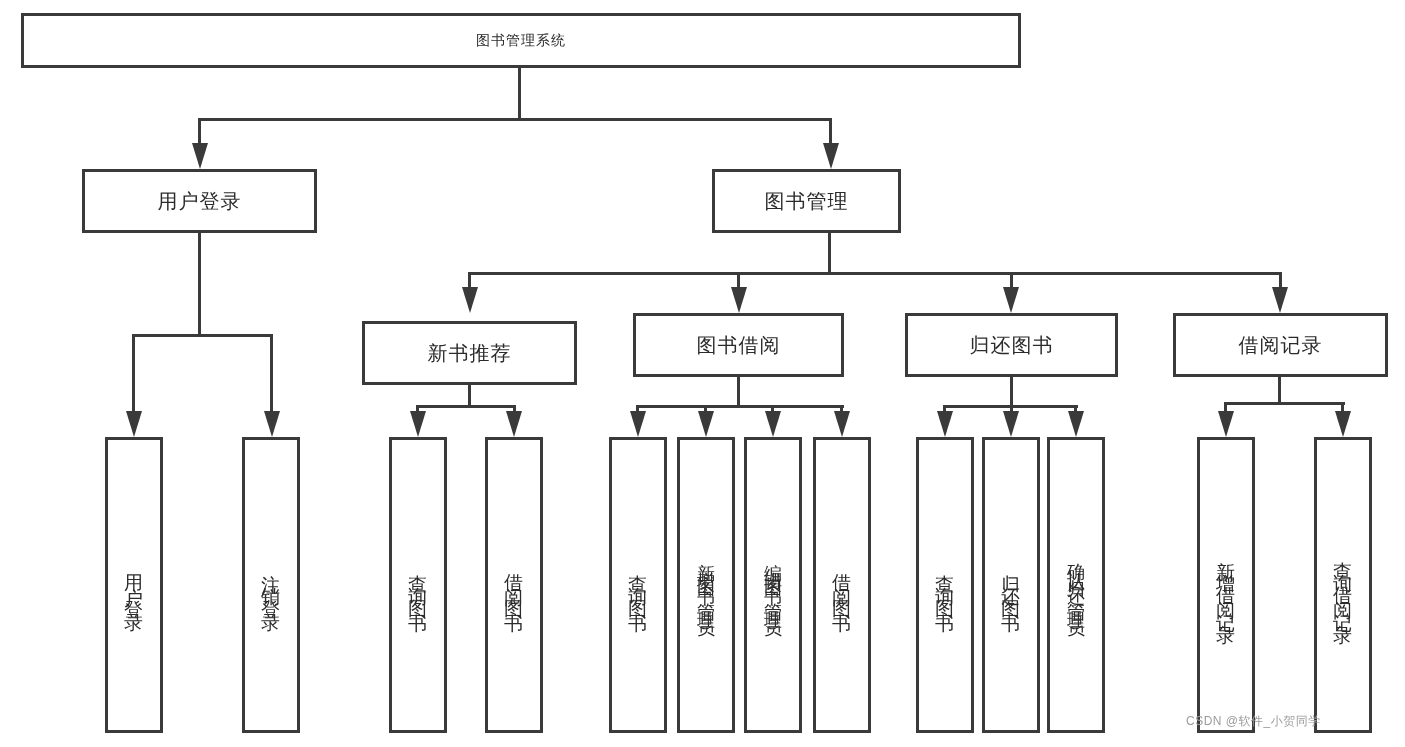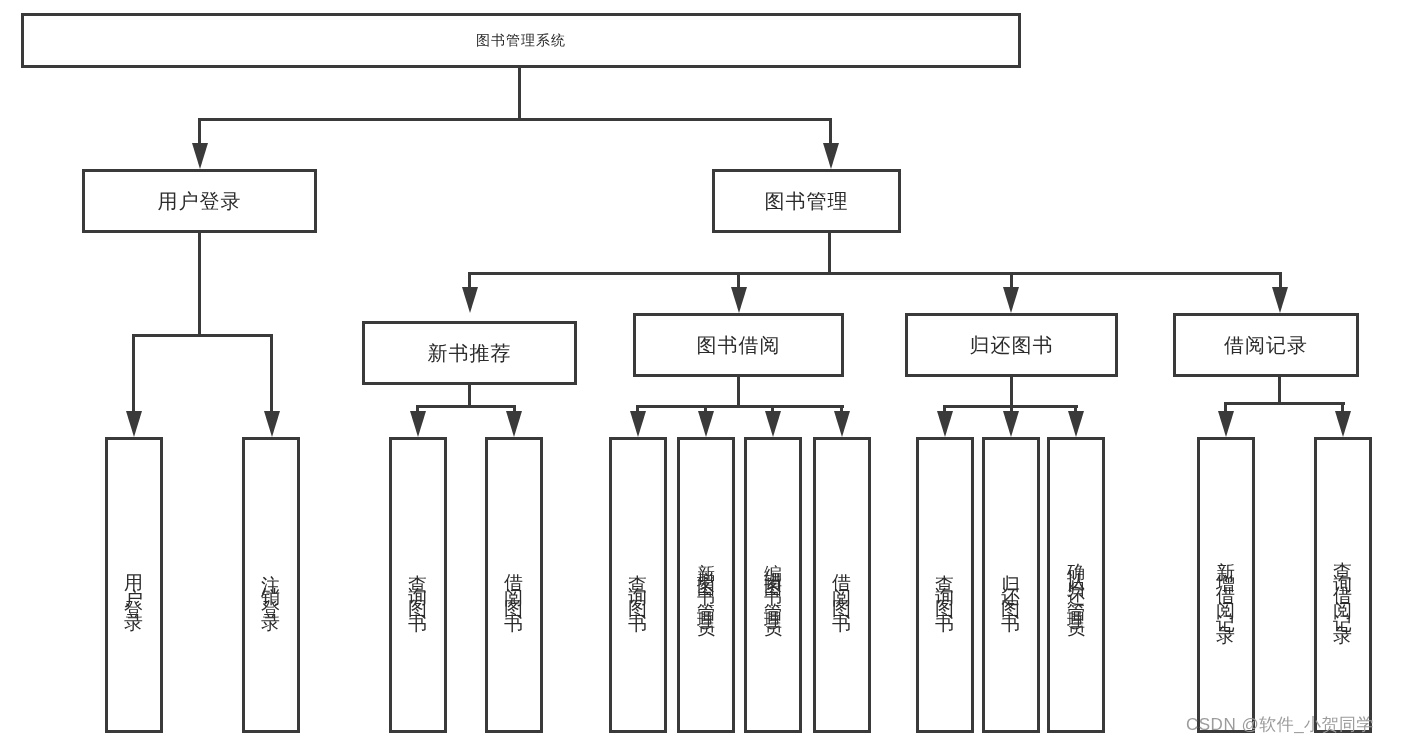--- a/index.html
+++ b/index.html
@@ -38,21 +38,21 @@
   .vtext{
     writing-mode:vertical-lr;
     text-orientation:mixed;
     font-size:19px;line-height:1;
     letter-spacing:13px;
     color:var(--text);
   }
   .vtext.tight{font-size:18px;letter-spacing:8px;}
   #watermark{
     position:absolute;left:1186px;top:713px;z-index:3;
-    font-size:17px;color:var(--wm);letter-spacing:0.5px;
+    font-size:12px;color:var(--wm);letter-spacing:0.5px;
     white-space:nowrap;
   }
 </style>
 </head>
 <body>
 
 <div id="stage">
 
   <div class="vl" style="left:518px;top:67px;height:54px;"></div>
   <div class="hl" style="left:198px;top:118px;width:634px;"></div>
@@ -126,21 +126,21 @@
 
   <div class="node hnode" style="left:362px;top:313px;width:215px;height:64px;margin-top:8px;">
     <span>新书推荐</span>
   </div>
   <div class="node hnode" style="left:633px;top:313px;width:211px;height:64px;">
     <span>图书借阅</span>
   </div>
   <div class="node hnode" style="left:905px;top:313px;width:213px;height:64px;">
     <span>归还图书</span>
   </div>
-  <div class="node hnode" style="left:1173px;top:313px;width:186px;height:64px;">
+  <div class="node hnode" style="left:1173px;top:313px;width:215px;height:64px;">
     <span>借阅记录</span>
   </div>
 
   <div class="node vnode" style="left:105px;">
     <span class="vtext">用户登录</span>
   </div>
   <div class="node vnode" style="left:242px;">
     <span class="vtext">注销登录</span>
   </div>
 

